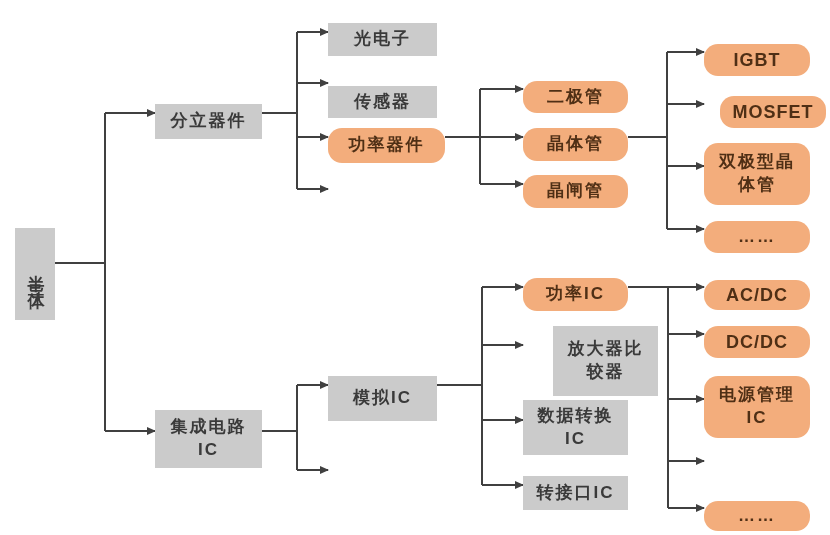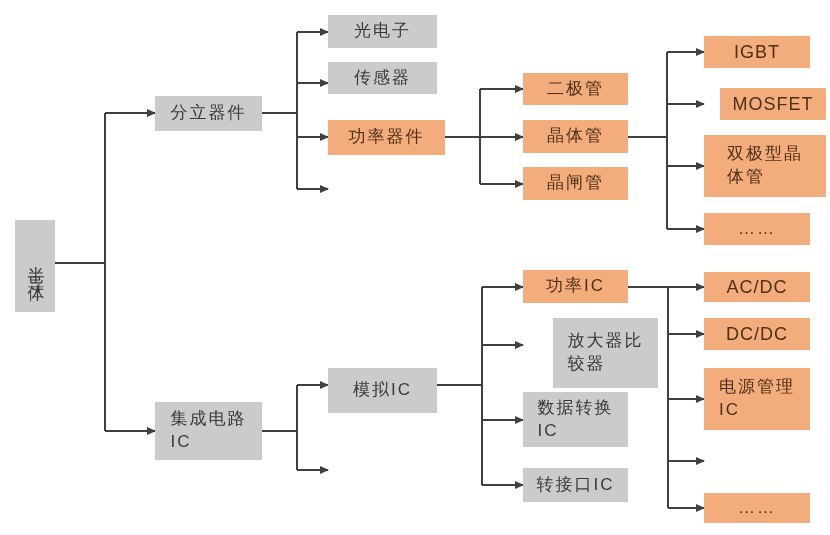--- a/index.html
+++ b/index.html
@@ -9,30 +9,31 @@
     background:var(--background,#fff);
     font-family:"Liberation Sans", sans-serif;
     overflow:hidden;
   }
   #wires{position:absolute;left:0;top:0;width:830px;height:535px;}
   .wire{stroke:var(--line,#404040);stroke-width:2;fill:none;}
   #ah path{fill:var(--line,#404040);}
   .node{
     position:absolute;
     display:flex;align-items:center;justify-content:center;
-    text-align:left;
-    font-weight:normal;
+    text-align:center;
+    font-weight:bold;
     font-size:17px;
     line-height:1.35;
     letter-spacing:2px;
     white-space:pre-line;
     box-sizing:border-box;
+    margin-top:8px;
   }
   .gray{background:var(--box-gray,#CBCBCB);color:var(--text-gray,#3A3A3A);}
-  .orange{background:var(--box-orange,#F3AD7C);color:var(--text-orange,#4F2F15);}
+  .orange{background:var(--box-orange,#F3AD7C);color:var(--text-orange,#4F2F15);border-radius:14px;}
   .vert{writing-mode:vertical-lr;text-orientation:upright;letter-spacing:9px;}
   .latin{letter-spacing:1px;font-size:18px;}
 </style>
 </head>
 <body>
 
 <div id="stage">
 
   <svg id="wires" viewBox="0 0 830 535">
     <defs>
@@ -82,39 +83,39 @@
     <path class="wire" marker-end="url(#ah)" d="M668 508 H704"></path>
   </svg>
 
   <div class="node gray vert" style="left:15px;top:220px;width:40px;height:92px">半导体</div>
 
   <div class="node gray" style="left:155px;top:96px;width:107px;height:35px">分立器件</div>
   <div class="node gray" style="left:155px;top:402px;width:107px;height:58px">集成电路
 IC</div>
 
   <div class="node gray" style="left:328px;top:15px;width:109px;height:33px">光电子</div>
-  <div class="node gray" style="left:328px;top:62px;width:109px;height:32px">传感器</div>
+  <div class="node gray" style="left:328px;top:78px;width:109px;height:32px">传感器</div>
   <div class="node orange" style="left:328px;top:120px;width:117px;height:35px">功率器件</div>
 
   <div class="node gray" style="left:328px;top:368px;width:109px;height:45px">模拟IC</div>
 
   <div class="node orange" style="left:523px;top:73px;width:105px;height:32px">二极管</div>
   <div class="node orange" style="left:523px;top:120px;width:105px;height:33px">晶体管</div>
   <div class="node orange" style="left:523px;top:167px;width:105px;height:33px">晶闸管</div>
 
   <div class="node orange" style="left:523px;top:270px;width:105px;height:33px">功率IC</div>
   <div class="node gray" style="left:553px;top:318px;width:105px;height:70px">放大器比
 较器</div>
   <div class="node gray" style="left:523px;top:392px;width:105px;height:55px">数据转换
 IC</div>
   <div class="node gray" style="left:523px;top:468px;width:105px;height:34px">转接口IC</div>
 
   <div class="node orange latin" style="left:704px;top:36px;width:106px;height:32px">IGBT</div>
   <div class="node orange latin" style="left:720px;top:88px;width:106px;height:32px">MOSFET</div>
-  <div class="node orange" style="left:704px;top:135px;width:122px;height:62px">双极型晶
+  <div class="node orange" style="left:704px;top:135px;width:106px;height:62px">双极型晶
 体管</div>
   <div class="node orange" style="left:704px;top:213px;width:106px;height:32px">……</div>
 
   <div class="node orange latin" style="left:704px;top:272px;width:106px;height:30px">AC/DC</div>
   <div class="node orange latin" style="left:704px;top:318px;width:106px;height:32px">DC/DC</div>
   <div class="node orange" style="left:704px;top:368px;width:106px;height:62px">电源管理
 IC</div>
   <div class="node orange" style="left:704px;top:493px;width:106px;height:30px">……</div>
 
 </div>

